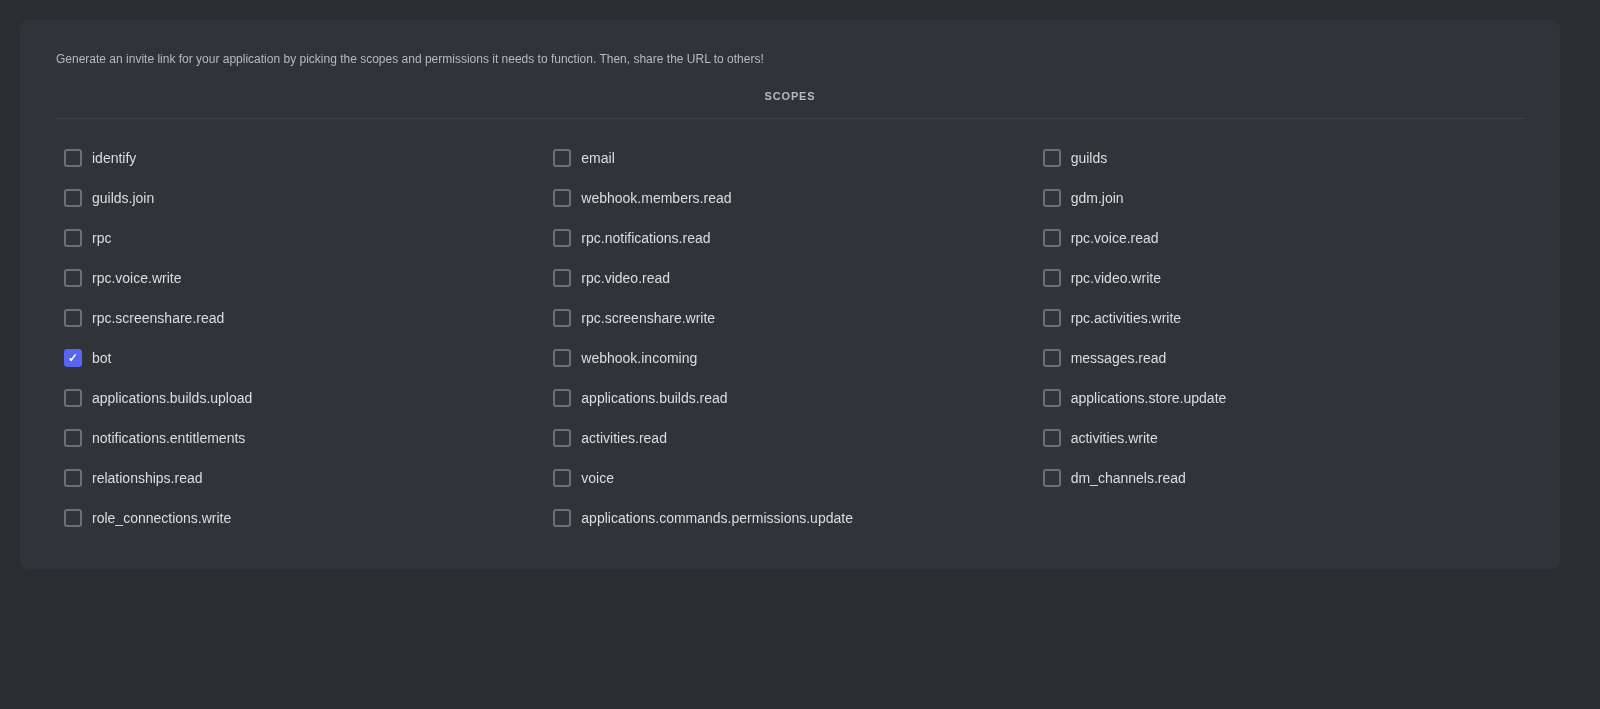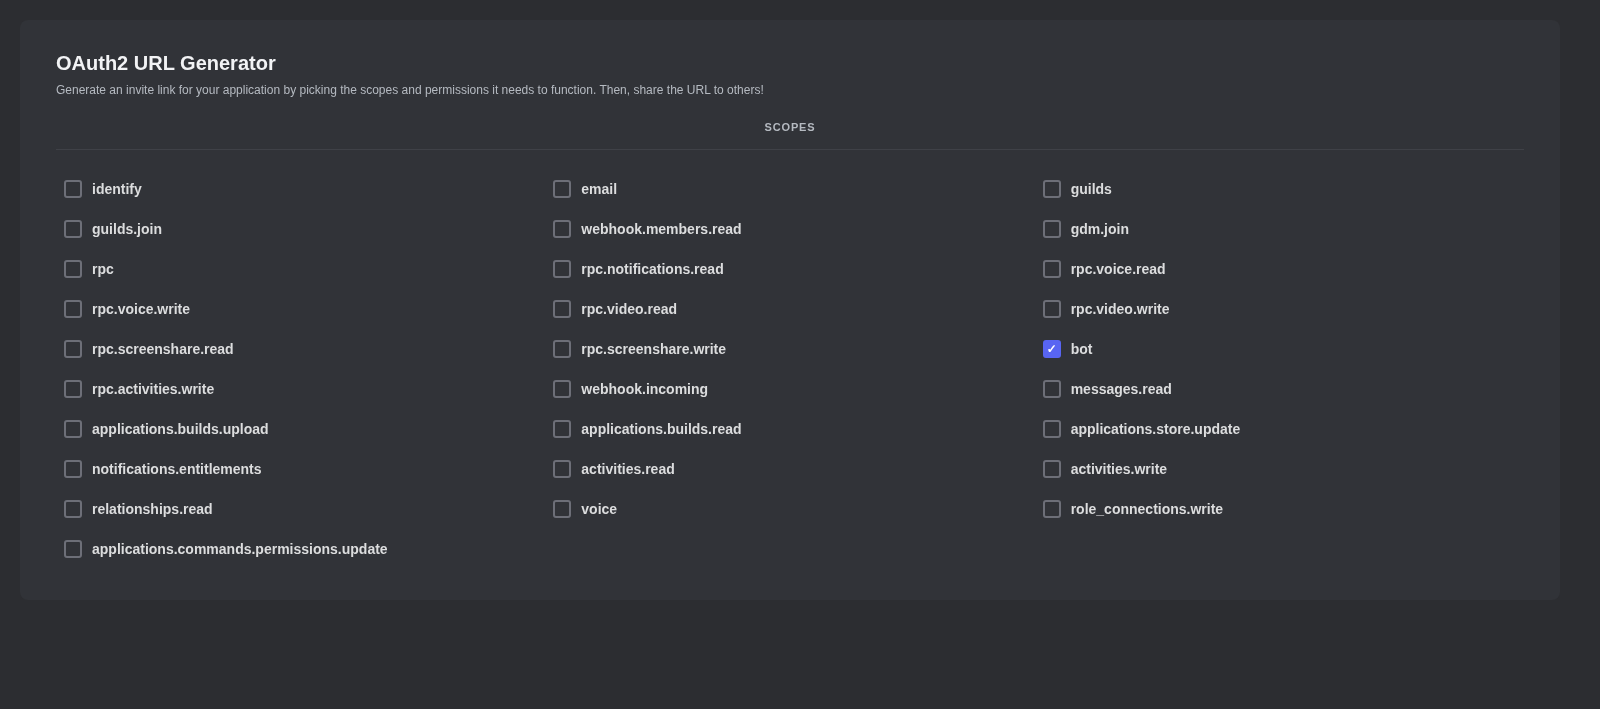--- a/index.html
+++ b/index.html
@@ -97,28 +97,26 @@
       color: #fff;
       font-size: 12px;
       font-weight: 700;
       line-height: 1;
     }
 
     .scope-label {
       font-size: 14px;
       color: #dcddde;
       user-select: none;
-      font-weight: bold;
     }
   </style>
 </head>
 <body>
 
 <div class="container">
-  <h1 class="page-title">OAuth2 URL Generator</h1>
   <p class="page-subtitle">Generate an invite link for your application by picking the scopes and permissions it needs to function. Then, share the URL to others!</p>
   <div class="section-label">SCOPES</div>
   <hr class="divider">
 
   <div class="scopes-grid" id="scopes-grid">
   <label class="scope-item">
         <input type="checkbox" class="scope-checkbox" style="">
         <span class="scope-label">identify</span>
       </label>
       <label class="scope-item">
@@ -167,29 +165,29 @@
       </label>
       <label class="scope-item">
         <input type="checkbox" class="scope-checkbox" style="">
         <span class="scope-label">rpc.screenshare.read</span>
       </label>
       <label class="scope-item">
         <input type="checkbox" class="scope-checkbox" style="">
         <span class="scope-label">rpc.screenshare.write</span>
       </label>
       <label class="scope-item">
+        <input type="checkbox" class="scope-checkbox" style="">
+        <span class="scope-label">rpc.activities.write</span>
+      </label>
+      <label class="scope-item">
         <input type="checkbox" class="scope-checkbox" checked="" style="">
         <span class="scope-label">bot</span>
       </label>
       <label class="scope-item">
         <input type="checkbox" class="scope-checkbox" style="">
-        <span class="scope-label">rpc.activities.write</span>
-      </label>
-      <label class="scope-item">
-        <input type="checkbox" class="scope-checkbox" style="">
         <span class="scope-label">webhook.incoming</span>
       </label>
       <label class="scope-item">
         <input type="checkbox" class="scope-checkbox" style="">
         <span class="scope-label">messages.read</span>
       </label>
       <label class="scope-item">
         <input type="checkbox" class="scope-checkbox" style="">
         <span class="scope-label">applications.builds.upload</span>
       </label>
@@ -213,20 +211,24 @@
         <input type="checkbox" class="scope-checkbox" style="">
         <span class="scope-label">activities.write</span>
       </label>
       <label class="scope-item">
         <input type="checkbox" class="scope-checkbox" style="">
         <span class="scope-label">relationships.read</span>
       </label>
       <label class="scope-item">
         <input type="checkbox" class="scope-checkbox" style="">
         <span class="scope-label">voice</span>
+      </label>
+      <label class="scope-item">
+        <input type="checkbox" class="scope-checkbox" style="">
+        <span class="scope-label">dm_channels.read</span>
       </label>
       <label class="scope-item">
         <input type="checkbox" class="scope-checkbox" style="">
         <span class="scope-label">role_connections.write</span>
       </label>
       <label class="scope-item">
         <input type="checkbox" class="scope-checkbox" style="">
         <span class="scope-label">applications.commands.permissions.update</span>
       </label>
     </div>

